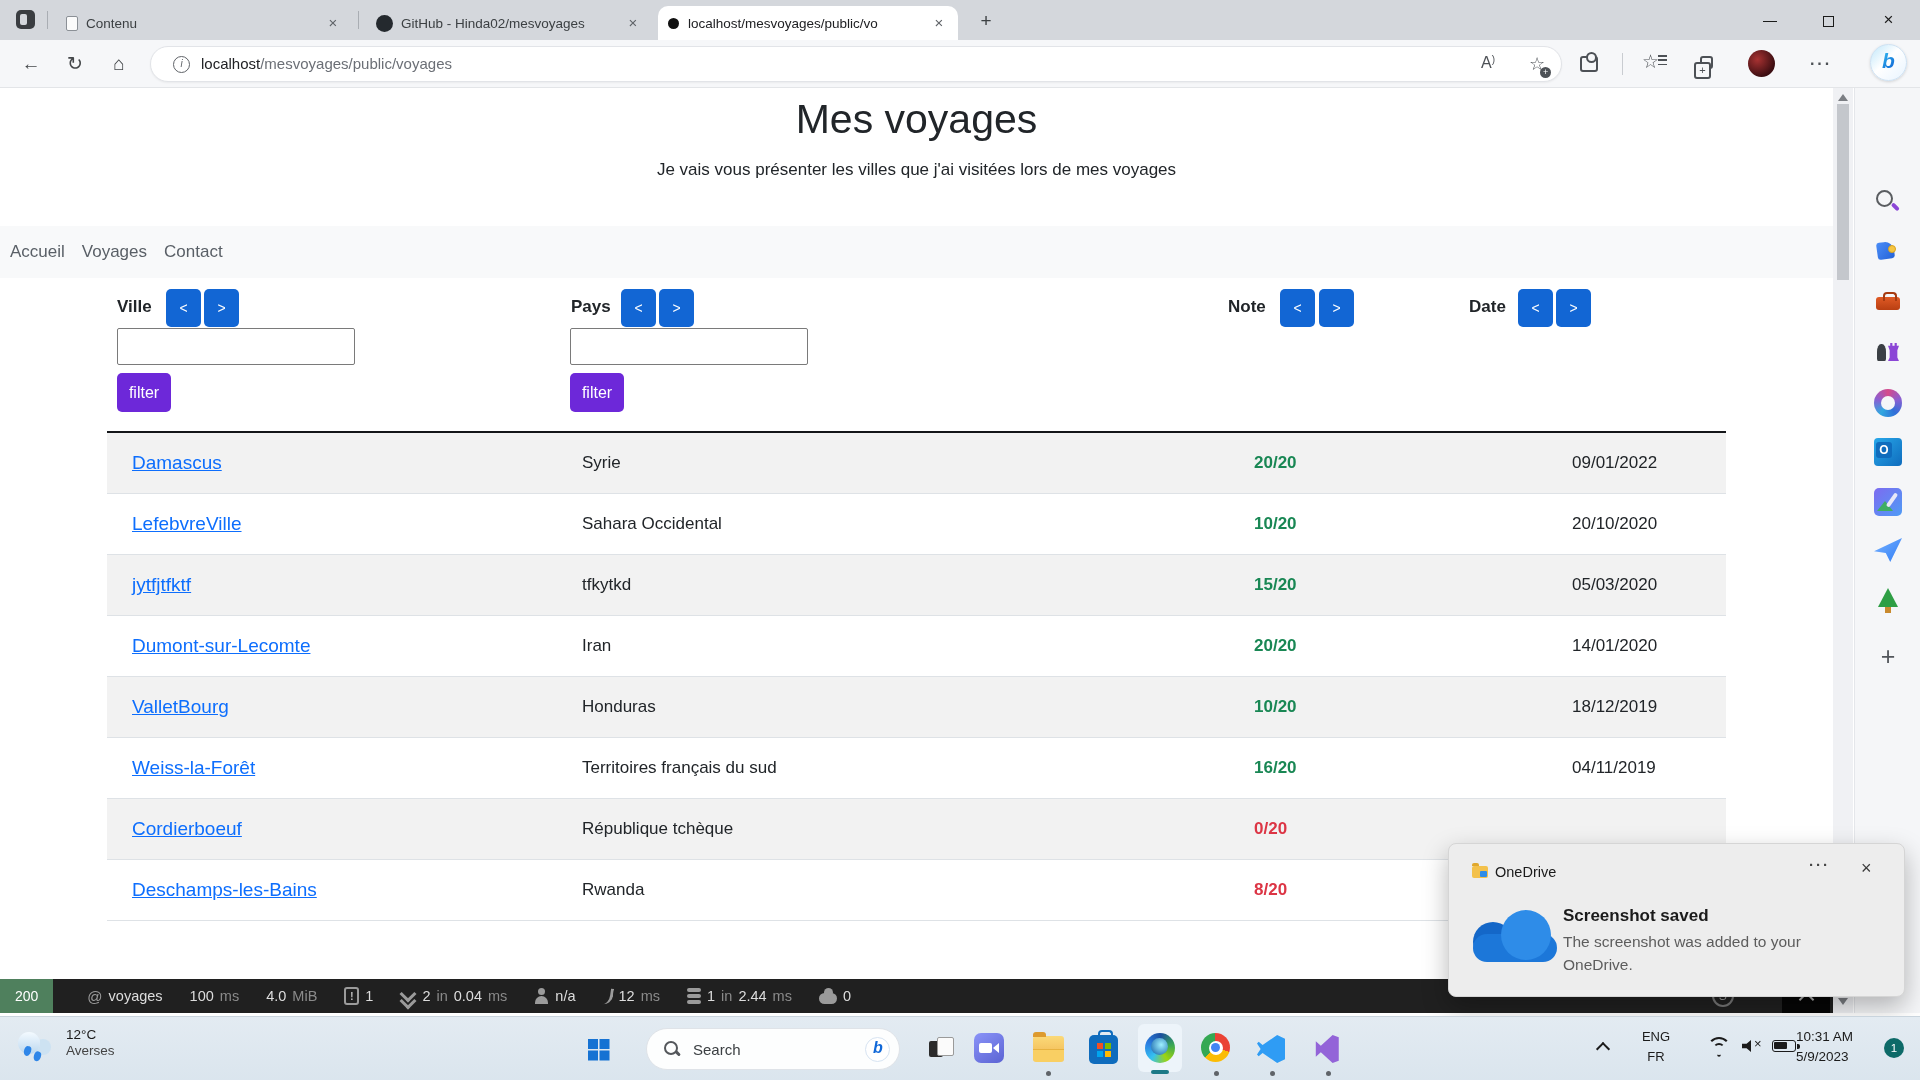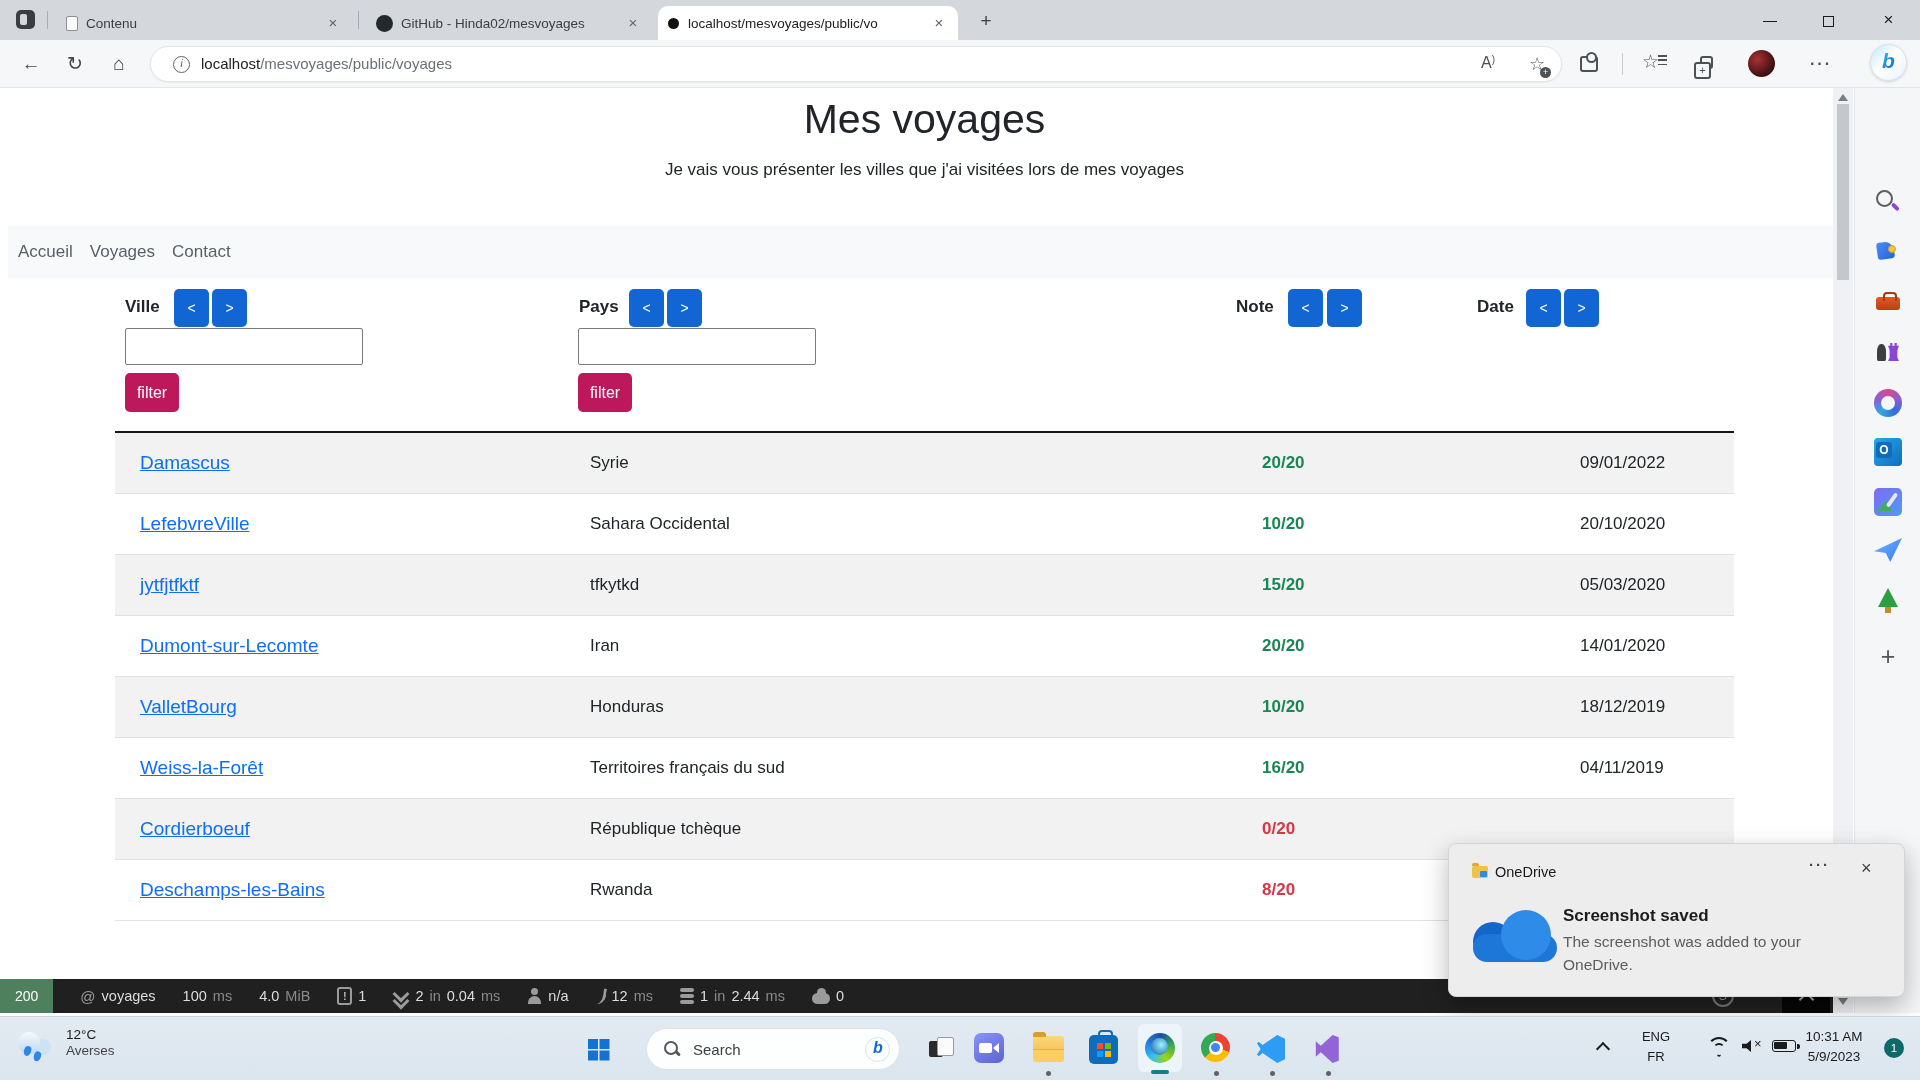--- a/index.html
+++ b/index.html
@@ -82,49 +82,49 @@
   .ic-add{color:#52565b;font-size:25px;text-align:center;line-height:26px;}
 
   
   .scrollbar{position:absolute;left:1833px;top:88px;width:20px;height:925px;background:#f0f1f4;}
   .sb-arrow{position:absolute;left:5px;width:0;height:0;border-left:5px solid transparent;border-right:5px solid transparent;}
   .sb-up{top:6px;border-bottom:7px solid #7b7e83;}
   .sb-down{bottom:8px;border-top:7px solid #7b7e83;}
   .sb-thumb{position:absolute;left:4px;top:16px;width:12px;height:176px;background:#c4c7cc;}
 
   
-  .content{position:absolute;left:8px;top:88px;width:1833px;height:891px;background:#fff;overflow:hidden;}
+  .content{position:absolute;left:0;top:88px;width:1833px;height:891px;background:#fff;overflow:hidden;}
   .page-title{position:absolute;left:0;top:8px;width:1833px;text-align:center;font-size:41px;font-weight:500;color:#212529;}
   .page-sub{position:absolute;left:0;top:72px;width:1833px;text-align:center;font-size:17px;color:#212529;}
   .navbar{position:absolute;left:0;top:138px;width:1833px;height:52px;background:#f8f9fa;display:flex;align-items:center;padding-left:10px;gap:17px;}
   .nav-link{font-size:17px;color:#595f66;}
 
   .flabel{position:absolute;font-size:17px;font-weight:700;color:#212529;top:209px;}
   .l-ville{left:117px;} .l-pays{left:571px;} .l-note{left:1228px;} .l-date{left:1469px;}
   .sort-btn{position:absolute;top:201px;width:35px;height:38px;background:#1266d4;color:#fff;border:none;border-radius:5px;font-size:14px;}
   .sv1{left:166px;} .sv2{left:204px;} .sp1{left:621px;} .sp2{left:659px;}
   .sn1{left:1280px;} .sn2{left:1319px;} .sd1{left:1518px;} .sd2{left:1556px;}
   .filter-input{position:absolute;top:240px;width:238px;height:37px;border:1px solid #7a7a7a;border-radius:2px;font-size:16px;padding:0 8px;}
   .fi-ville{left:117px;} .fi-pays{left:570px;}
-  .filter-btn{position:absolute;top:285px;width:54px;height:39px;background:#be185d;color:#fff;border:none;border-radius:5px;font-size:16px;}
+  .filter-btn{position:absolute;top:285px;width:54px;height:39px;background:#6d28d9;color:#fff;border:none;border-radius:5px;font-size:16px;}
   .fb-ville{left:117px;} .fb-pays{left:570px;}
 
   .vtable{position:absolute;left:107px;top:343px;width:1619px;border-top:2px solid #141619;}
   .trow{display:grid;grid-template-columns:453px 668px 162px 336px;height:61px;align-items:center;border-bottom:1px solid #dee2e6;}
   .trow:nth-child(odd){background:#f2f2f2;}
   .cell{font-size:17px;color:#212529;margin-left:17px;}
   .c-ville{padding-left:8px;}
   .c-pays{padding-left:5px;}
   .c-note{padding-left:9px;font-weight:700;}
   .c-date{padding-left:165px;}
   .city-link{color:#0d6efd;text-decoration:underline;font-size:19px;}
   .note-green{color:#198754;} .note-red{color:#dc3545;}
 
   
-  .debugbar{position:absolute;left:0;top:979px;width:1833px;height:34px;background:#202020;display:flex;align-items:center;font-size:14.5px;}
+  .debugbar{position:absolute;left:0;top:979px;width:1833px;height:34px;background:#202020;display:flex;align-items:center;font-size:14.5px;gap:7px;}
   .dbg-status{height:34px;background:#4f805d;color:#fff;padding:0 15px;line-height:34px;font-size:14px;}
   .dbg-item{display:flex;align-items:center;gap:6px;margin-left:27px;}
   .dbg-item .lit{color:#ddd;} .dbg-item .dim{color:#8a8a8a;}
   .dbg-ico{position:relative;display:inline-block;}
   .d-at{color:#9b9b9b;font-size:15px;}
   .d-excl{width:15px;height:18px;border:2px solid #9b9b9b;border-radius:3px;color:#b5b5b5;font-size:11px;font-weight:700;text-align:center;line-height:14px;}
   .d-layers{width:16px;height:17px;}
   .d-layers::before,.d-layers::after{content:"";position:absolute;left:2px;width:9px;height:9px;border-left:3px solid #9b9b9b;border-bottom:3px solid #9b9b9b;transform:rotate(-45deg);}
   .d-layers::before{top:0;} .d-layers::after{top:7px;}
   .d-person{width:15px;height:16px;}
@@ -200,21 +200,21 @@
   .lang{position:absolute;left:1634px;top:1027px;width:44px;text-align:center;font-size:13px;color:#1b1b1b;line-height:20px;z-index:61;}
   .wifi{position:absolute;left:1706px;top:1036px;width:26px;height:20px;z-index:61;}
   .wifi::before{content:"";position:absolute;left:1px;top:1px;width:20px;height:20px;border:2.2px solid transparent;border-top-color:#1b1b1b;border-radius:50%;}
   .wifi::after{content:"";position:absolute;left:7px;top:7px;width:8px;height:8px;border:2.2px solid transparent;border-top-color:#1b1b1b;border-radius:50%;box-shadow:0 6px 0 -4.2px #1b1b1b;}
   .mute{position:absolute;left:1742px;top:1038px;width:22px;height:16px;z-index:61;}
   .mute::before{content:"";position:absolute;left:0;top:2px;width:12px;height:12px;background:#1b1b1b;clip-path:polygon(0 32%,38% 32%,75% 0,75% 100%,38% 68%,0 68%);}
   .mute::after{content:"×";position:absolute;left:12px;top:-2px;font-size:13px;color:#1b1b1b;}
   .battery{position:absolute;left:1772px;top:1040px;width:24px;height:12px;border:1.6px solid #1b1b1b;border-radius:3px;z-index:61;}
   .battery::before{content:"";position:absolute;left:1px;top:1px;width:13px;height:7px;background:#1b1b1b;border-radius:1px;}
   .battery::after{content:"";position:absolute;right:-4.5px;top:2.5px;width:2.5px;height:5px;background:#1b1b1b;border-radius:0 2px 2px 0;}
-  .clock{position:absolute;left:1796px;top:1027px;width:76px;text-align:center;font-size:13.5px;color:#1b1b1b;line-height:20px;z-index:61;}
+  .clock{position:absolute;left:1796px;top:1027px;width:76px;text-align:left;font-size:13.5px;color:#1b1b1b;line-height:20px;z-index:61;}
   .tray-badge{position:absolute;left:1884px;top:1038px;width:20px;height:20px;border-radius:50%;background:#0d6a68;color:#fff;font-size:11.5px;text-align:center;line-height:20px;z-index:61;}
 </style>
 </head>
 <body>
 
 <div class="tabstrip">
   <div class="ws-icon"></div>
   <div class="tab-sep" style="left:47px"></div>
 
   <div class="tab" style="left:56px;width:296px">

